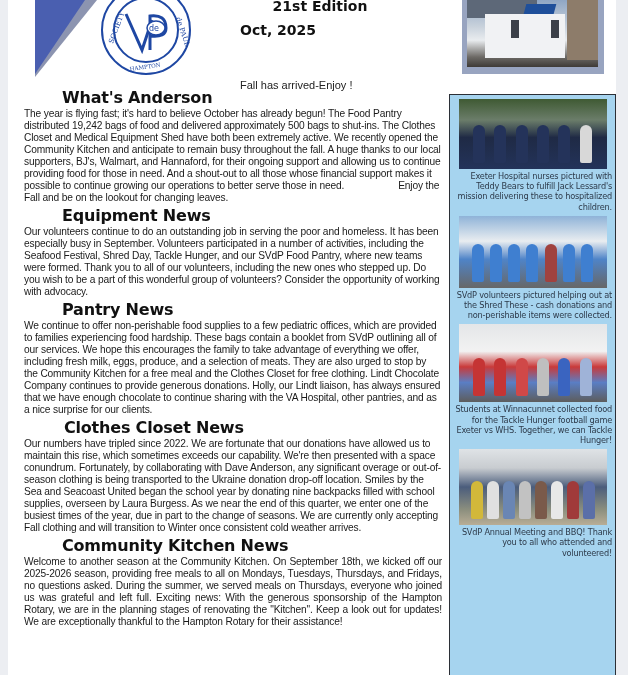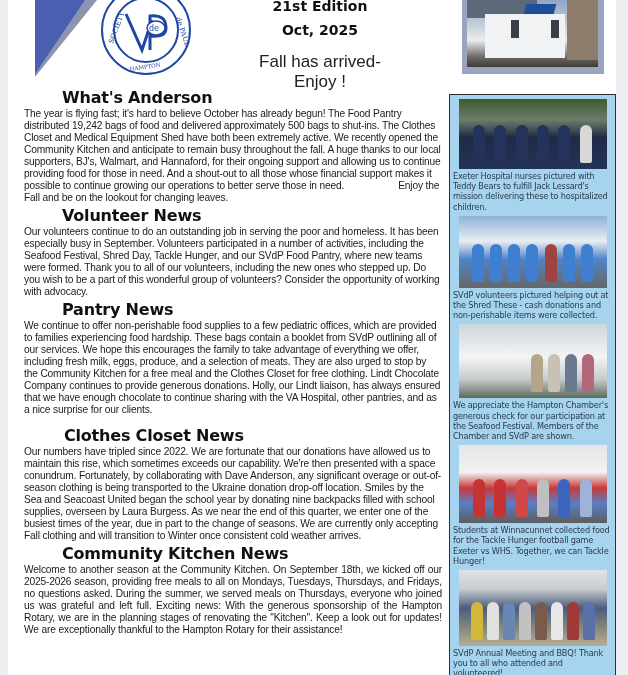--- a/index.html
+++ b/index.html
@@ -17,27 +17,27 @@
     position: absolute; left: 616px; top: 0; width: 12px; height: 675px; background: #eceef2;
   }
   .tri-svg { position: absolute; left: 27px; top: 0; }
   .logo { position: absolute; left: 92px; top: -16px; }
   .hdr-edition {
     position: absolute; left: 232px; top: -2px; width: 160px; text-align: center;
     font-weight: bold; font-size: 14px; color: #111;
     font-family: "DejaVu Sans", sans-serif;
   }
   .hdr-date {
-    position: absolute; left: 232px; top: 22px; width: 160px; text-align: center;
+    position: absolute; left: 232px; top: 22px; width: 160px; text-align: left;
     font-weight: bold; font-size: 14px; color: #111;
     font-family: "DejaVu Sans", sans-serif;
   }
   .hdr-tag {
-    position: absolute; left: 232px; top: 52px; width: 160px; text-align: center;
-    font-size: 17px; color: #222;
+    position: absolute; left: 232px; top: 79px; width: 160px; text-align: left;
+    font-size: 11px; color: #222;
   }
   .house-frame {
     position: absolute; left: 454px; top: 0; width: 142px; height: 74px;
     background: #98a4c0;
   }
   .house-photo {
     position: absolute; left: 5px; top: 0; width: 131px; height: 67px;
     background: linear-gradient(180deg, #8fa6c4 0%, #c9d2dc 40%, #e9ecef 60%, #6d6a66 85%, #3e3a36 100%);
     overflow: hidden;
   }
@@ -64,21 +64,21 @@
   
   .sidebar {
     position: absolute; left: 449px; top: 94px; width: 167px; height: 590px;
     background: #a6d4ef; border: 1px solid #2b2f36; box-sizing: border-box;
   }
   .sb-item { position: relative; margin: 4px 0 0 0; }
   .sb-photo {
     margin: 0 auto; width: 148px; position: relative; overflow: hidden;
   }
   .sb-cap {
-    font-size: 8.2px; line-height: 10.2px; color: #2d3a4a; text-align: left;
+    font-size: 8.2px; line-height: 10.2px; color: #2d3a4a; text-align: right;
     margin: 2px 3px 0 3px; font-family: "DejaVu Sans", sans-serif; letter-spacing:-0.2px;
   }
   .p1 { height: 70px; background: linear-gradient(180deg,#3f5a33 0%,#6b7d6a 30%,#1f2a45 55%,#23335a 100%); }
   .p2 { height: 72px; background: linear-gradient(180deg,#8fb3d8 0%,#e9edf0 35%,#4f84c8 60%,#676767 100%); }
   .p3 { height: 74px; background: linear-gradient(180deg,#cfd5da 0%,#f3f4f5 45%,#c7c9cb 75%,#5c6b5e 100%); }
   .p4 { height: 78px; background: linear-gradient(180deg,#e4e6e8 0%,#f2f2f2 35%,#c93a3a 55%,#5a7ec4 75%,#5d5d5d 100%); }
   .p5 { height: 76px; background: linear-gradient(180deg,#dfe3e6 0%,#c8ccd0 25%,#4b5d7c 50%,#8c8f7e 80%,#b8ad96 100%); }
   .people { position:absolute; bottom:6px; left:10px; right:10px; height:38px; display:flex; justify-content:space-around; }
   .people span { width:12px; height:38px; border-radius:6px 6px 2px 2px; }
 </style>
@@ -120,28 +120,28 @@
   </div>
 </div>
 <div class="right-gutter"></div>
 
 <div class="main">
   <section>
     <h2 class="sec-title">What's Anderson</h2>
     <p class="sec-body"><span>The year is flying fast; it's hard to believe October has already begun! The Food Pantry distributed 19,242 bags of food and delivered approximately 500 bags to shut-ins. The Clothes Closet and Medical Equipment Shed have both been extremely active. We recently opened the Community Kitchen and anticipate to remain busy throughout the fall. A huge thanks to our local supporters, BJ's, Walmart, and Hannaford, for their ongoing support and allowing us to continue providing food for those in need. And a shout-out to all those whose financial support makes it possible to continue growing our operations to better serve those in need.</span><span class="gap"></span><span>Enjoy the Fall and be on the lookout for changing leaves.</span></p>
   </section>
   <section style="margin-top:2px">
-    <h2 class="sec-title">Volunteer News</h2>
+    <h2 class="sec-title">Equipment News</h2>
     <p class="sec-body"> Our volunteers continue to do an outstanding job in serving the poor and homeless. It has been especially busy in September. Volunteers participated in a number of activities, including the Seafood Festival, Shred Day, Tackle Hunger, and our SVdP Food Pantry, where new teams were formed. Thank you to all of our volunteers, including the new ones who stepped up. Do you wish to be a part of this wonderful group of volunteers? Consider the opportunity of working with advocacy.</p>
   </section>
   <section style="margin-top:2px">
     <h2 class="sec-title" style="">Pantry News</h2>
     <p class="sec-body"> We continue to offer non-perishable food supplies to a few pediatric offices, which are provided to families experiencing food hardship. These bags contain a booklet from SVdP outlining all of our services. We hope this encourages the family to take advantage of everything we offer, including fresh milk, eggs, produce, and a selection of meats. They are also urged to stop by the Community Kitchen for a free meal and the Clothes Closet for free clothing. Lindt Chocolate Company continues to provide generous donations. Holly, our Lindt liaison, has always ensured that we have enough chocolate to continue sharing with the VA Hospital, other pantries, and as a nice surprise for our clients.</p>
   </section>
-  <section style="margin-top:10px">
+  <section style="margin-top:2px">
     <h2 class="sec-title" style="margin-left:40px">Clothes Closet News</h2>
     <p class="sec-body"> Our numbers have tripled since 2022. We are fortunate that our donations have allowed us to maintain this rise, which sometimes exceeds our capability. We're then presented with a space conundrum. Fortunately, by collaborating with Dave Anderson, any significant overage or out-of-season clothing is being transported to the Ukraine donation drop-off location. Smiles by the Sea and Seacoast United began the school year by donating nine backpacks filled with school supplies, overseen by Laura Burgess. As we near the end of this quarter, we enter one of the busiest times of the year, due in part to the change of seasons. We are currently only accepting Fall clothing and will transition to Winter once consistent cold weather arrives.</p>
   </section>
   <section style="margin-top:2px">
     <h2 class="sec-title">Community Kitchen News</h2>
     <p class="sec-body justify">Welcome to another season at the Community Kitchen. On September 18th, we kicked off our 2025-2026 season, providing free meals to all on Mondays, Tuesdays, Thursdays, and Fridays, no questions asked. During the summer, we served meals on Thursdays, everyone who joined us was grateful and left full. Exciting news: With the generous sponsorship of the Hampton Rotary, we are in the planning stages of renovating the "Kitchen". Keep a look out for updates! We are exceptionally thankful to the Hampton Rotary for their assistance!</p>
   </section>
 </div>
 
 <aside class="sidebar">
@@ -164,31 +164,20 @@
           <span style="background:#3f7fd0"></span>
           <span style="background:#3f7fd0"></span>
           <span style="background:#3f7fd0"></span>
           <span style="background:#3f7fd0"></span>
           <span style="background:#a0423f"></span>
           <span style="background:#3f7fd0"></span>
           <span style="background:#3f7fd0"></span>
         </div>
     </div>
     <div class="sb-cap">SVdP volunteers pictured helping out at the Shred These  - cash donations and non-perishable items were collected.</div>
-  </div>
-  <div class="sb-item">
-    <div class="sb-photo p3">
-      <div class="people" style="left:70px">
-          <span style="background:#b5a58a"></span>
-          <span style="background:#c9c1b5"></span>
-          <span style="background:#6a7b8f"></span>
-          <span style="background:#b0687a"></span>
-        </div>
-    </div>
-    <div class="sb-cap">We appreciate the Hampton Chamber's generous check for our participation at the Seafood Festival. Members of the Chamber and SVdP are shown.</div>
   </div>
   <div class="sb-item">
     <div class="sb-photo p4">
       <div class="people">
           <span style="background:#c53434"></span>
           <span style="background:#c53434"></span>
           <span style="background:#d04848"></span>
           <span style="background:#bfbfbf"></span>
           <span style="background:#3a64c0"></span>
           <span style="background:#9fb3d8"></span>

